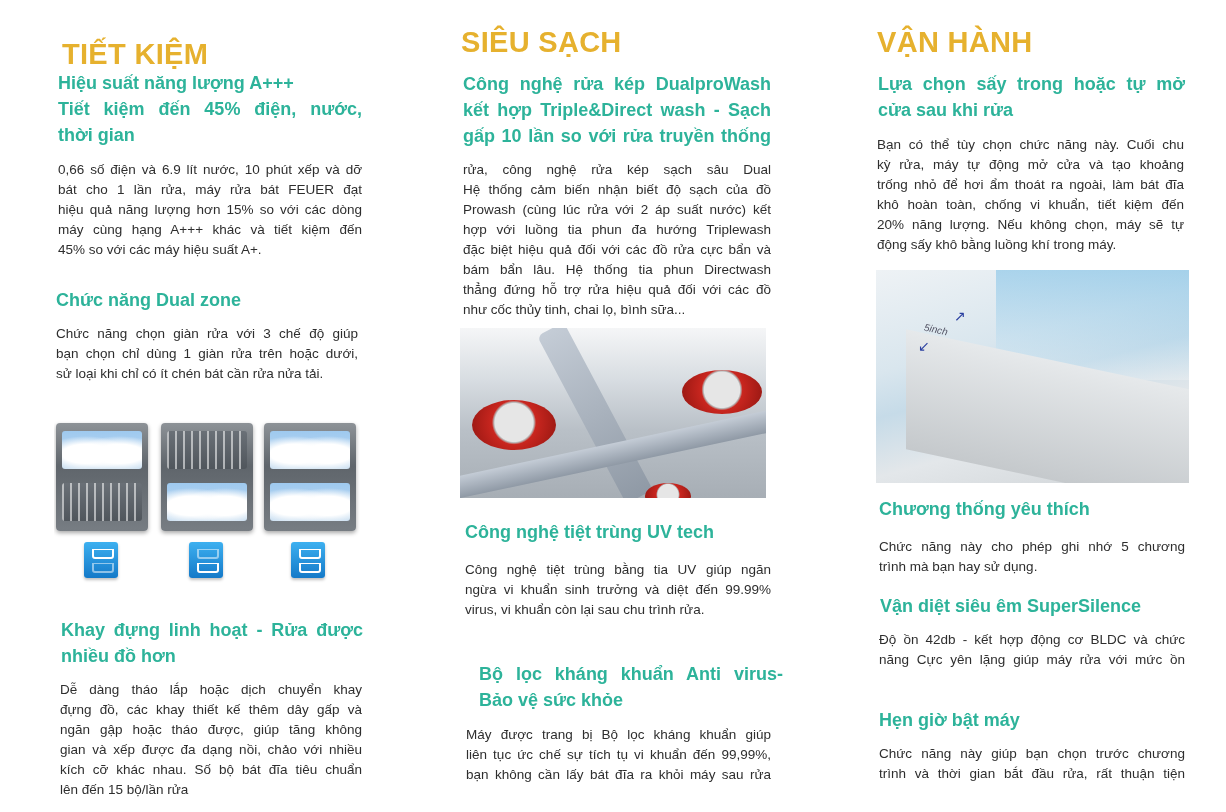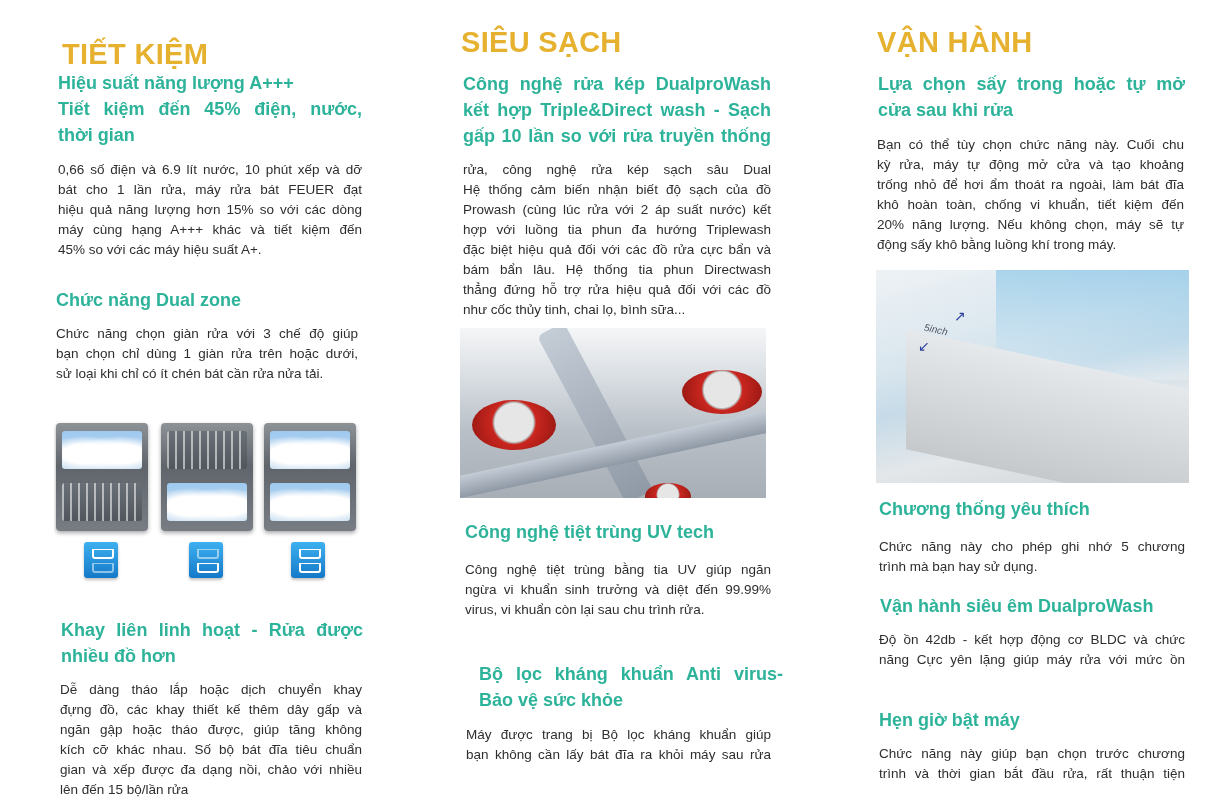--- a/index.html
+++ b/index.html
@@ -100,29 +100,29 @@
       <div class="rack full" style="top:8px"></div>
       <div class="rack full" style="top:60px"></div>
     </div>
     <div class="basket" style="left:237px;top:122px">
       <span style="top:7px"></span>
         <span style="top:21px"></span>
     </div>
   </div>
 
   <div class="sub" style="top:617px;left:7px;width:302px">
-    <span class="line" style="text-align-last:justify">Khay liên linh hoạt - Rửa được</span>
+    <span class="line" style="text-align-last:justify">Khay đựng linh hoạt - Rửa được</span>
     <span class="line">nhiều đồ hơn</span>
   </div>
   <div class="body" style="top:680px;left:6px;width:302px">
     <span class="line" style="text-align-last:justify">Dễ dàng tháo lắp hoặc dịch chuyển khay</span>
     <span class="line" style="text-align-last:justify">đựng đồ, các khay thiết kế thêm dây gấp và</span>
     <span class="line" style="text-align-last:justify">ngăn gập hoặc tháo được, giúp tăng không</span>
+    <span class="line" style="text-align-last:justify">gian và xếp được đa dạng nồi, chảo với nhiều</span>
     <span class="line" style="text-align-last:justify">kích cỡ khác nhau. Số bộ bát đĩa tiêu chuẩn</span>
-    <span class="line" style="text-align-last:justify">gian và xếp được đa dạng nồi, chảo với nhiều</span>
     <span class="line">lên đến 15 bộ/lần rửa</span>
   </div>
 </section>
 
 <section class="col col2">
   <h1 class="title" style="top:25px;left:0;margin:0">SIÊU SẠCH</h1>
 
   <div class="sub" style="top:71px;left:2px;width:308px">
     <span class="line" style="text-align-last:justify">Công nghệ rửa kép DualproWash</span>
     <span class="line" style="text-align-last:justify">kết hợp Triple&amp;Direct wash - Sạch</span>
@@ -153,20 +153,21 @@
     <span class="line" style="text-align-last:justify">ngừa vi khuẩn sinh trưởng và diệt đến 99.99%</span>
     <span class="line">virus, vi khuẩn còn lại sau chu trình rửa.</span>
   </div>
 
   <div class="sub" style="top:661px;left:18px;width:304px">
     <span class="line" style="text-align-last:justify">Bộ lọc kháng khuẩn Anti virus-</span>
     <span class="line">Bảo vệ sức khỏe</span>
   </div>
   <div class="body" style="top:725px;left:5px;width:305px">
     <span class="line" style="text-align-last:justify">Máy được trang bị Bộ lọc kháng khuẩn giúp</span>
+    <span class="line" style="text-align-last:justify">liên tục ức chế sự tích tụ vi khuẩn đến 99,99%,</span>
     <span class="line" style="text-align-last:justify">bạn không cần lấy bát đĩa ra khỏi máy sau  rửa</span>
   </div>
 </section>
 
 <section class="col col3">
   <h1 class="title" style="top:25px;left:0;margin:0">VẬN HÀNH</h1>
 
   <div class="sub" style="top:71px;left:1px;width:307px">
     <span class="line" style="text-align-last:justify">Lựa chọn sấy trong hoặc tự mở</span>
     <span class="line">cửa sau khi rửa</span>
@@ -187,21 +188,21 @@
     <div class="arrow" style="left:78px;top:38px">↗</div>
     <div class="arrow" style="left:42px;top:68px">↙</div>
   </div>
 
   <div class="sub" style="top:496px;left:2px;width:306px">Chương thống yêu thích</div>
   <div class="body" style="top:537px;left:2px;width:306px">
     <span class="line" style="text-align-last:justify">Chức năng này cho phép ghi nhớ 5 chương</span>
     <span class="line">trình mà bạn hay sử dụng.</span>
   </div>
 
-  <div class="sub" style="top:593px;left:3px;width:305px">Vận hành siêu êm DualproWash</div>
+  <div class="sub" style="top:593px;left:3px;width:305px">Vận diệt siêu êm SuperSilence</div>
   <div class="body" style="top:630px;left:2px;width:306px">
     <span class="line" style="text-align-last:justify">Độ ồn 42db - kết hợp động cơ BLDC và chức</span>
     <span class="line" style="text-align-last:justify">năng Cực yên lặng giúp máy rửa với mức ồn</span>
   </div>
 
   <div class="sub" style="top:707px;left:2px;width:306px">Hẹn giờ bật máy</div>
   <div class="body" style="top:744px;left:2px;width:306px">
     <span class="line" style="text-align-last:justify">Chức năng này giúp bạn chọn trước chương</span>
     <span class="line" style="text-align-last:justify">trình và thời gian bắt đầu rửa, rất thuận tiện</span>
   </div>

